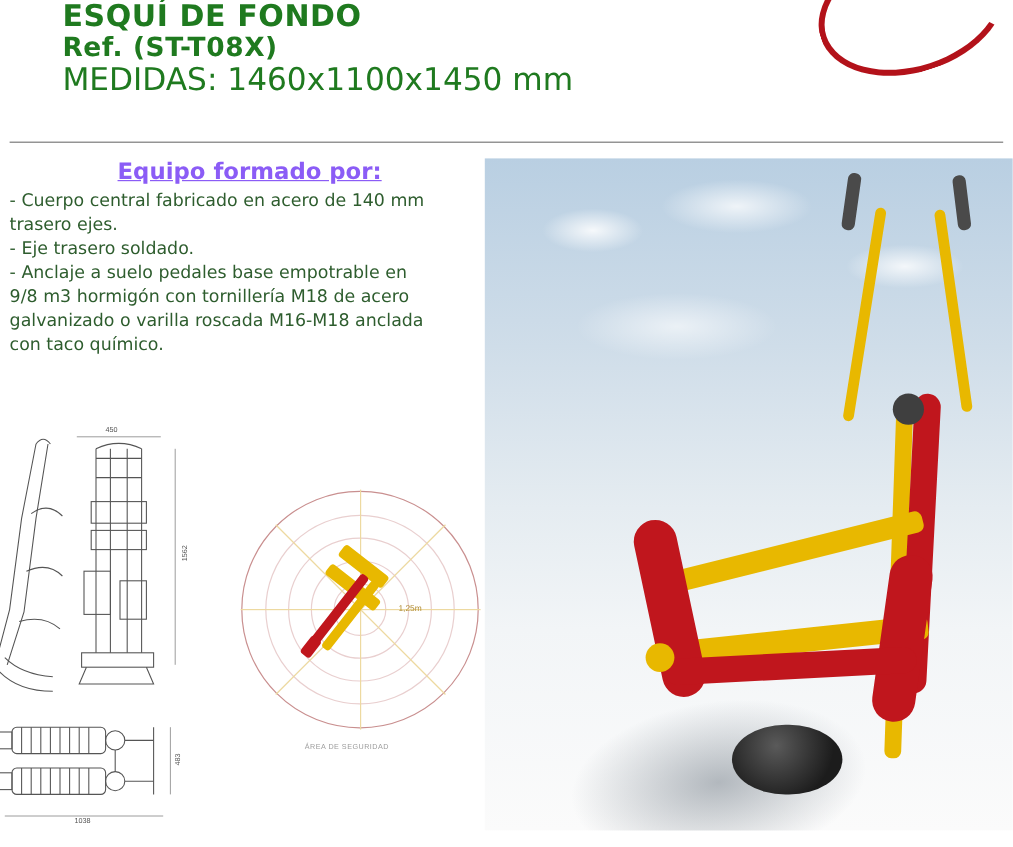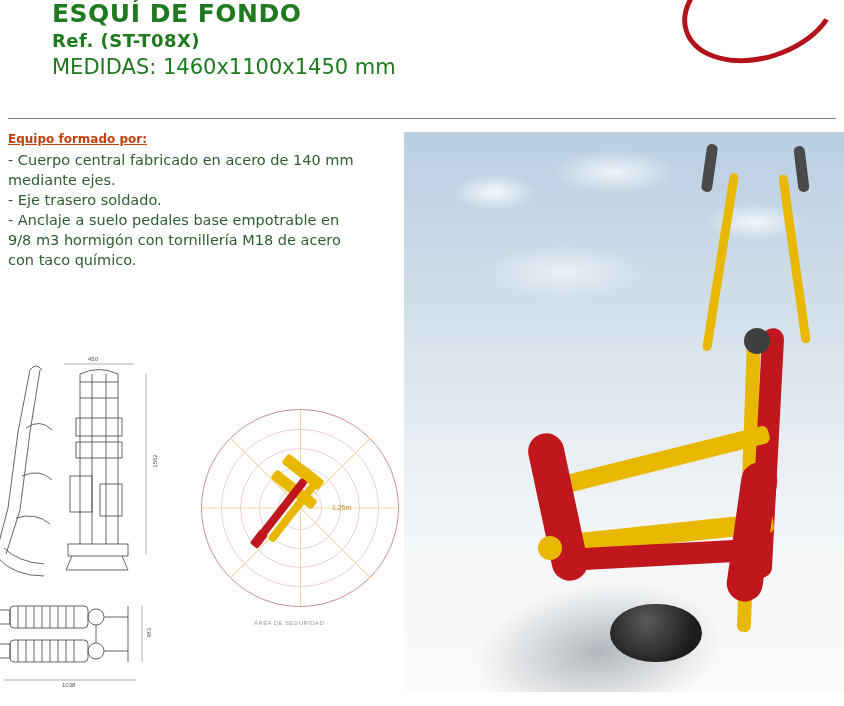--- a/index.html
+++ b/index.html
@@ -16,40 +16,40 @@
   .header{position:absolute;left:0;top:0;width:844px;height:112px;text-decoration:underline;}
   .title-block{position:absolute;left:52px;top:0px;}
   .title-line{
     font-family:"DejaVu Sans", sans-serif;
     font-weight:bold;
     color:#1f7a1f;
     line-height:27px;
     white-space:nowrap;
   }
   .t1{font-size:25px;letter-spacing:0.5px;}
-  .t2{font-size:18px;letter-spacing:0.5px;}
-  .t3{font-size:21px;font-weight:normal;}
+  .t2{font-size:22px;letter-spacing:0.5px;}
+  .t3{font-size:26px;font-weight:normal;}
 
   
   .logo{position:absolute;right:0px;top:-46px;width:170px;height:110px;overflow:hidden;}
   .logo-arc{
     position:absolute;left:6px;top:0px;width:150px;height:96px;
     border:5px solid #b3121a;border-radius:50%;
     border-top-color:transparent;border-right-color:transparent;
     transform:rotate(-18deg);
   }
 
   .hr{position:absolute;left:8px;top:118px;width:828px;height:1px;background:#7a7a7a;}
 
   
   .desc{position:absolute;left:8px;top:132px;width:400px;}
   .desc-title{
     font-family:"DejaVu Sans", sans-serif;
-    font-size:12px;font-weight:bold;color:#c2410c;
-    text-decoration:underline;margin-bottom:4px;
+    font-size:19px;font-weight:bold;color:#8b5cf6;
+    text-decoration:underline;margin-bottom:4px;text-align:center;
   }
   .desc-line{
     font-family:"DejaVu Sans", sans-serif;
     font-size:14.5px;color:#2e5d2e;line-height:20px;
   }
 
   
   .photo{
     position:absolute;left:404px;top:132px;width:440px;height:560px;
     background:linear-gradient(#b9cfe2 0%,#cfdde9 28%,#e5ecf1 52%,#f2f5f7 70%,#fbfbfb 100%);
@@ -127,24 +127,25 @@
     <div class="logo">
       <div class="logo-arc"></div>
 
     </div>
   </div>
   <div class="hr"></div>
 
   <div class="desc">
     <div class="desc-title">Equipo formado por:</div>
     <div class="desc-line">- Cuerpo central fabricado en acero de 140 mm</div>
-    <div class="desc-line">mediante ejes.</div>
+    <div class="desc-line">trasero ejes.</div>
     <div class="desc-line">- Eje trasero soldado.</div>
     <div class="desc-line">- Anclaje a suelo pedales base empotrable en</div>
     <div class="desc-line">9/8 m3 hormigón con tornillería M18 de acero</div>
+    <div class="desc-line">galvanizado o varilla roscada M16-M18 anclada</div>
     <div class="desc-line">con taco químico.</div>
   </div>
 
   <div class="photo">
     <div class="clouds"></div>
     <div class="ground-shadow"></div>
     <div class="eq">
 
       <div class="bar" style="left:338px;top:200px;width:14px;height:300px;transform:rotate(2deg);"></div>
       <div class="bar red" style="left:352px;top:196px;width:22px;height:250px;border-radius:12px;transform:rotate(3deg);"></div>

